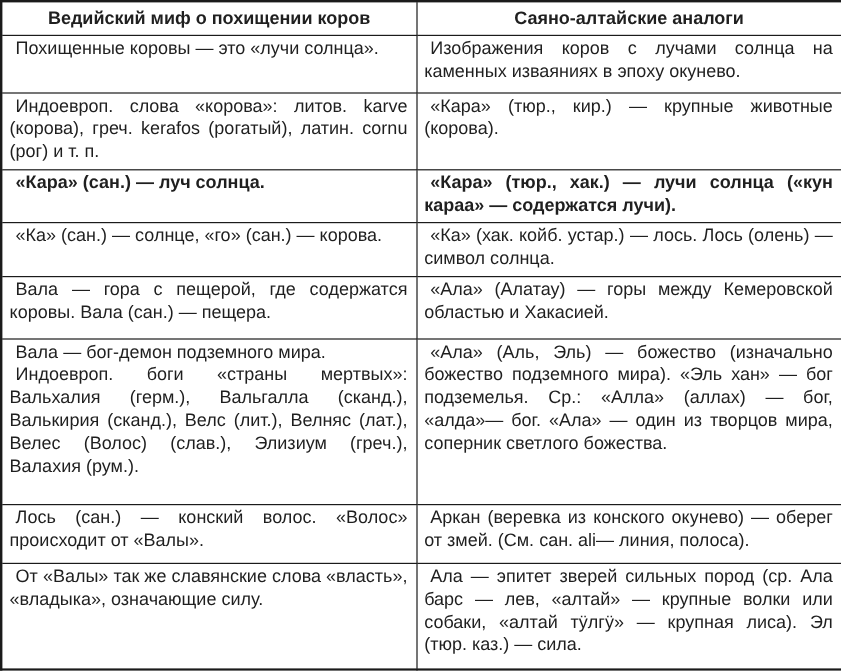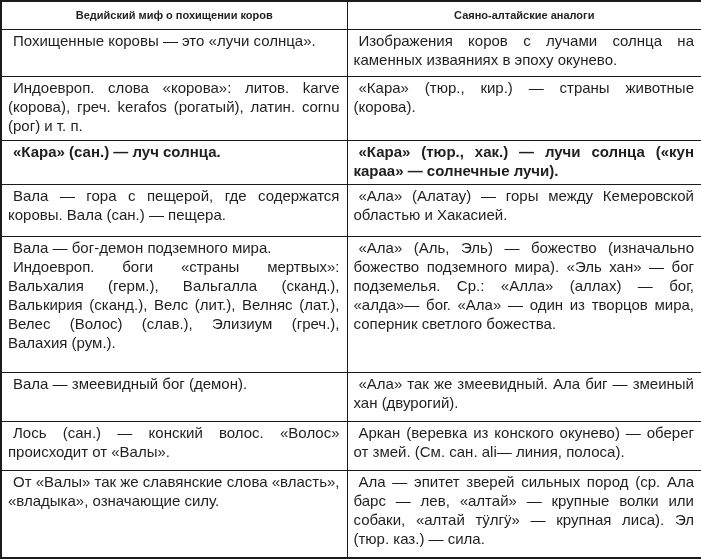--- a/index.html
+++ b/index.html
@@ -26,21 +26,21 @@
   table.cmp th, table.cmp td {
     border: 1.5px solid #1b1b1b;
     vertical-align: top;
     padding: 1px 7px 1px 6px;
     overflow: hidden;
   }
   table.cmp th {
     text-align: center;
     vertical-align: middle;
     font-weight: bold;
-    font-size: 11px;
+    font-size: 15px;
     padding: 2px 4px;
   }
   table.cmp td p {
     margin: 0;
     text-align: justify;
     text-indent: 5px;
   }
   
   tr.rh  { height: 28px; }
   tr.r1  { height: 45px; }
@@ -76,54 +76,54 @@
         </td>
       <td>
           <p>Изображения коров с лучами солнца на каменных изваяниях в эпоху окунево.</p>
         </td>
     </tr>
     <tr class="r2">
       <td>
           <p>Индоевроп. слова «корова»: литов. karve (корова), греч. kerafos (рогатый), латин. cornu (рог) и т. п.</p>
         </td>
       <td>
-          <p>«Кара» (тюр., кир.) — страны животные (корова).</p>
+          <p>«Кара» (тюр., кир.) — крупные животные (корова).</p>
         </td>
     </tr>
     <tr class="r3">
       <td>
           <p>«Кара» (сан.) — луч солнца.</p>
         </td>
       <td>
-          <p>«Кара» (тюр., хак.) — лучи солнца («кун караа» — солнечные лучи).</p>
+          <p>«Кара» (тюр., хак.) — лучи солнца («кун караа» — содержатся лучи).</p>
+        </td>
+    </tr>
+    <tr class="r4">
+      <td>
+          <p>«Ка» (сан.) — солнце, «го» (сан.) — корова.</p>
+        </td>
+      <td>
+          <p>«Ка» (хак. койб. устар.) — лось. Лось (олень) — символ солнца.</p>
         </td>
     </tr>
     <tr class="r5">
       <td>
           <p>Вала — гора с пещерой, где содержатся коровы. Вала (сан.) — пещера.</p>
         </td>
       <td>
           <p>«Ала» (Алатау) — горы между Кемеровской областью и Хакасией.</p>
         </td>
     </tr>
     <tr class="r6">
       <td>
         <p>Вала — бог-демон подземного мира.</p>
         <p>Индоевроп. боги «страны мертвых»: Вальхалия (герм.), Вальгалла (сканд.), Валькирия (сканд.), Велс (лит.), Велняс (лат.), Велес (Волос) (слав.), Элизиум (греч.), Валахия (рум.).</p>
       </td>
       <td>
           <p>«Ала» (Аль, Эль) — божество (изначально божество подземного мира). «Эль хан» — бог подземелья. Ср.: «Алла» (аллах) — бог, «алда»— бог. «Ала» — один из творцов мира, соперник светлого божества.</p>
-        </td>
-    </tr>
-    <tr class="r7">
-      <td>
-          <p>Вала — змеевидный бог (демон).</p>
-        </td>
-      <td>
-          <p>«Ала» так же змеевидный. Ала биг — змеиный хан (двурогий).</p>
         </td>
     </tr>
     <tr class="r8">
       <td>
           <p>Лось (сан.) — конский волос. «Волос» происходит от «Валы».</p>
         </td>
       <td>
           <p>Аркан (веревка из конского окунево) — оберег от змей. (См. сан. ali— линия, полоса).</p>
         </td>
     </tr>

